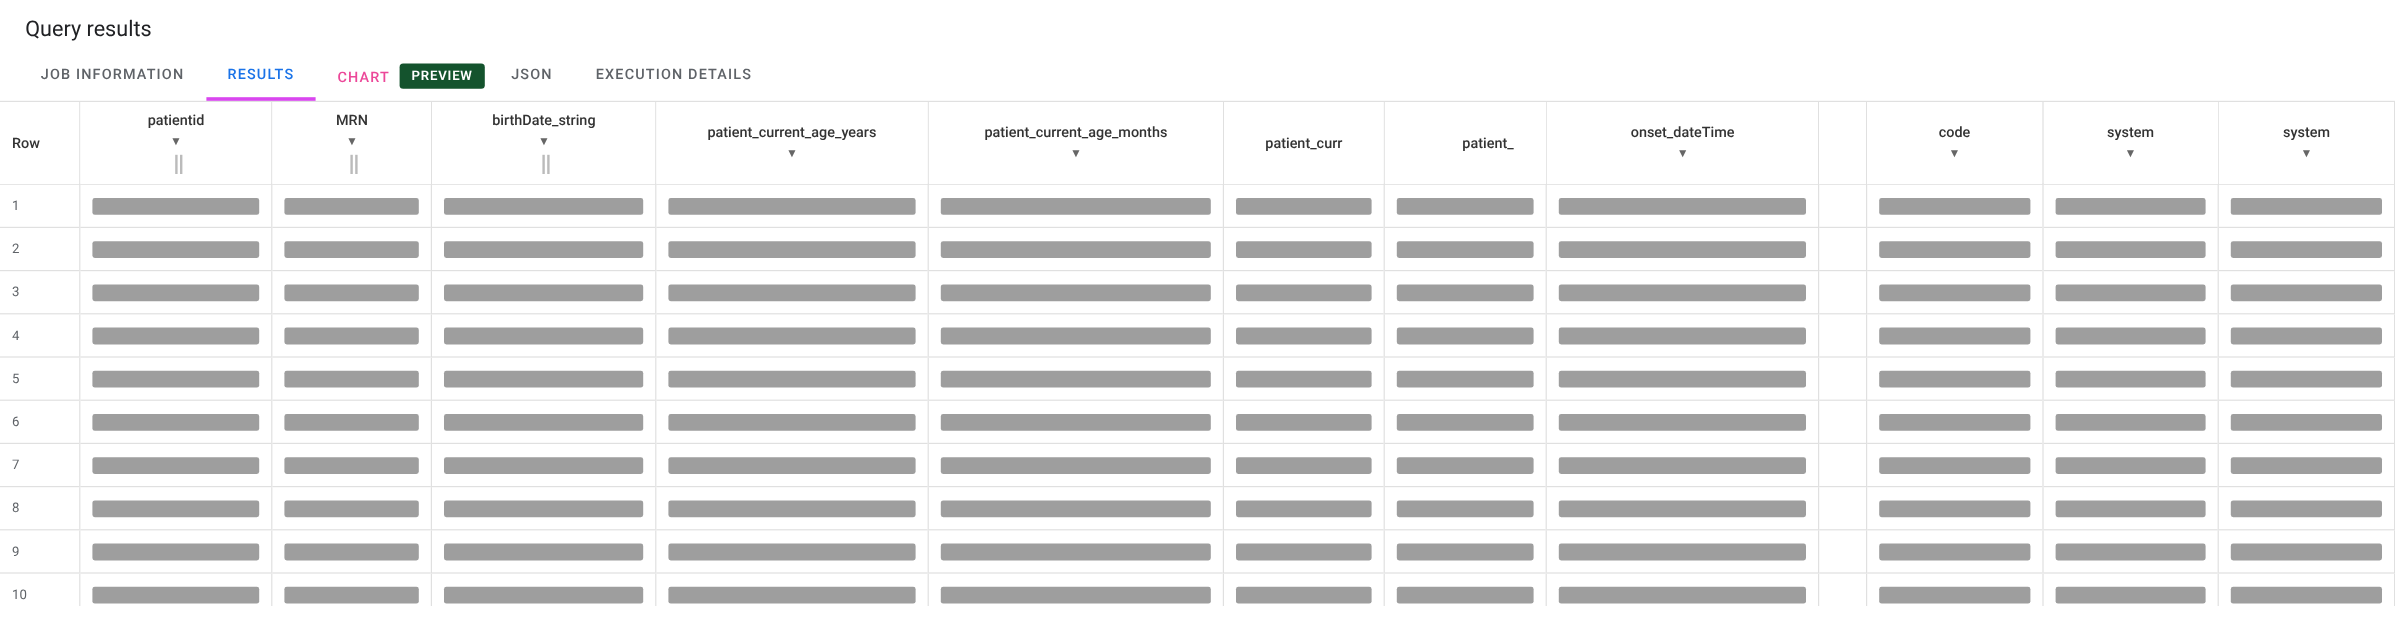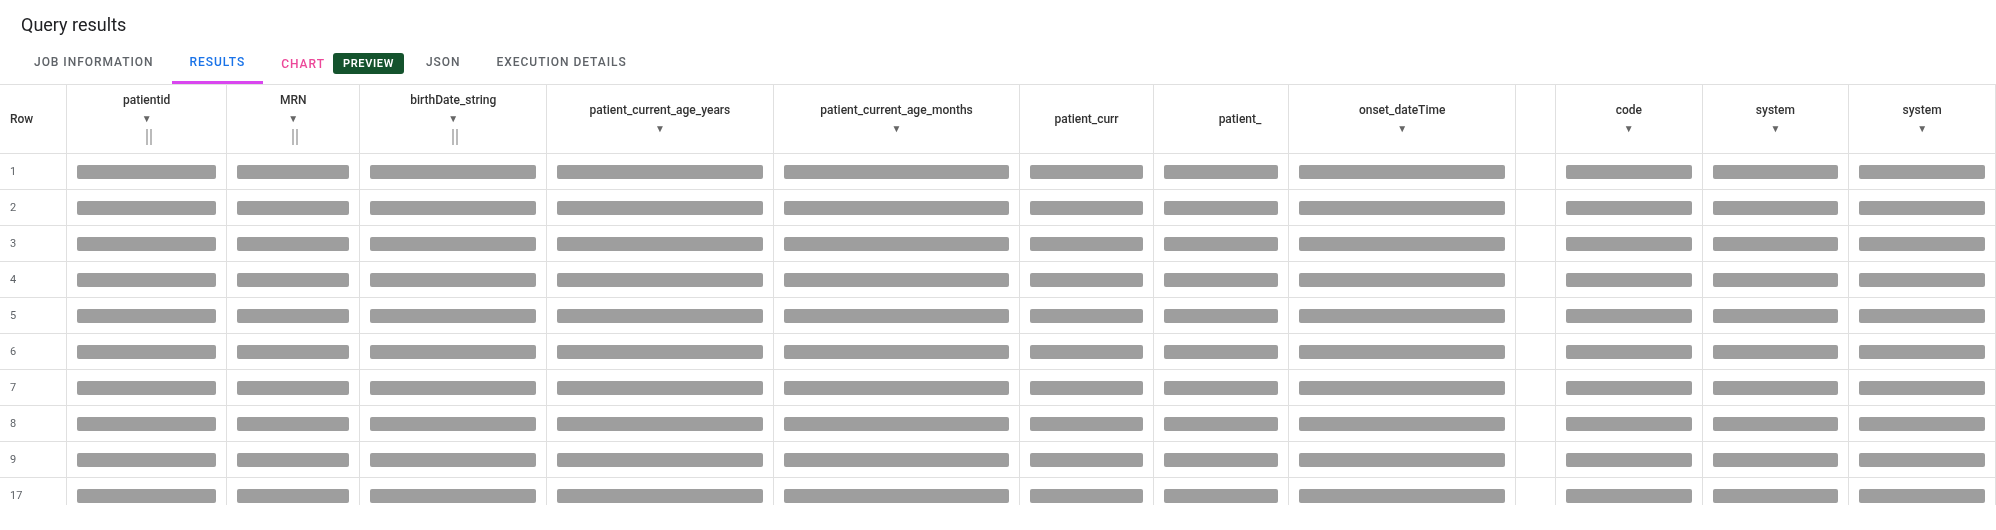--- a/index.html
+++ b/index.html
@@ -585,21 +585,21 @@
             <span class="cell-redacted"></span>
           </td>
           <td>
             <span class="cell-redacted"></span>
           </td>
           <td>
             <span class="cell-redacted"></span>
           </td>
         </tr>
         <tr>
-          <td>17</td>
+          <td>10</td>
           <td>
             <span class="cell-redacted"></span>
           </td>
           <td>
             <span class="cell-redacted"></span>
           </td>
           <td>
             <span class="cell-redacted"></span>
           </td>
           <td>

